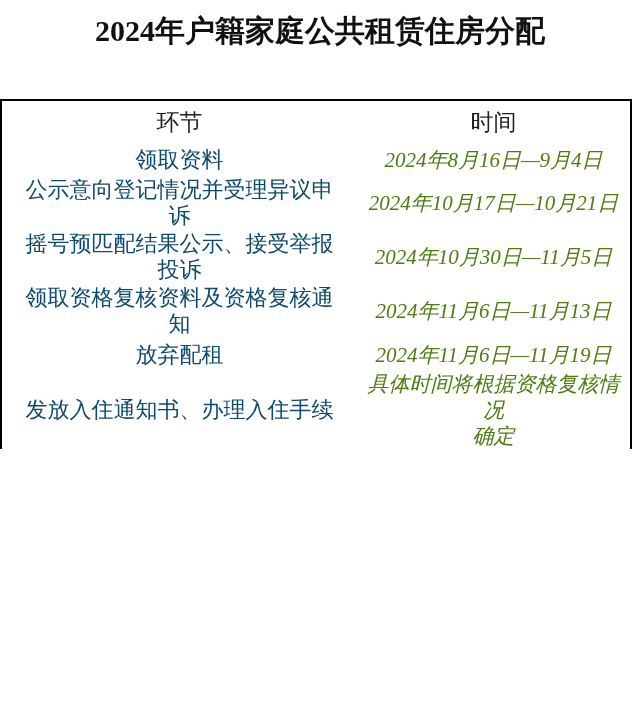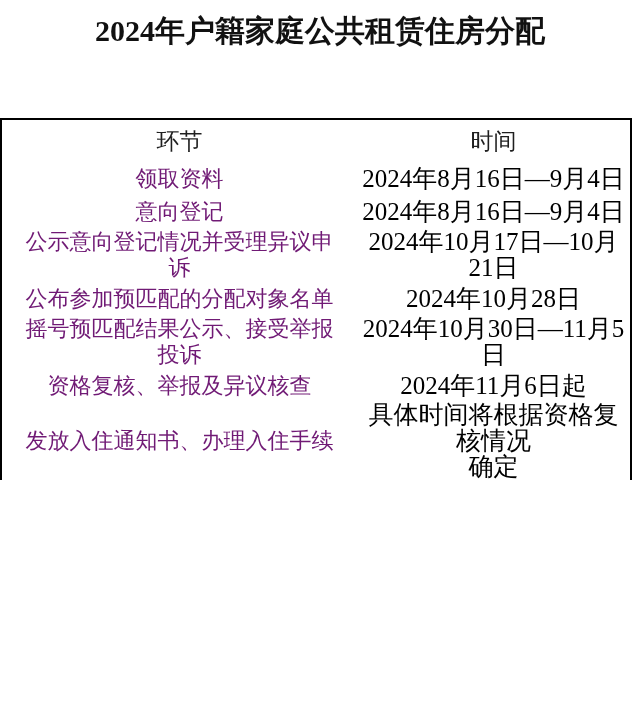--- a/index.html
+++ b/index.html
@@ -9,21 +9,21 @@
   }
   body {
     width: 640px;
     height: 710px;
     overflow: hidden;
     position: relative;
     color: #1f1f1f;
   }
   .title-block {
     box-sizing: border-box;
-    height: 118px;
+    height: 99px;
     padding-top: 12px;
     text-align: center;
     font-family: "Liberation Serif", "DejaVu Serif", serif;
     font-weight: bold;
     font-size: 30px;
     line-height: 37px;
     color: #111111;
   }
   table.schedule {
     border-collapse: collapse;
@@ -48,27 +48,28 @@
     font-size: 23px;
     font-family: "Liberation Sans", "DejaVu Sans", sans-serif;
     color: #1f1f1f;
   }
   tr.single td { height: 33px; }
   tr.double td { height: 54px; }
   td.step {
     font-family: "Liberation Sans", "DejaVu Sans", sans-serif;
     font-size: 22px;
     line-height: 26px;
-    color: #701a75;
+    color: #0c4a6e;
   }
   td.time {
     font-family: "Liberation Serif", "DejaVu Serif", serif;
-    font-size: 25px;
+    font-size: 21px;
     line-height: 26px;
-    color: #000000;
+    color: #4d7c0f;
+    font-style: italic;
   }
 </style>
 </head>
 <body>
 
 <div class="title-block">
   <div>2024年户籍家庭公共租赁住房分配</div>
 </div>
 
 <table class="schedule">
@@ -80,41 +81,38 @@
     <tr>
       <th>环节</th>
       <th>时间</th>
     </tr>
   </thead>
   <tbody>
     <tr class="single">
       <td class="step">领取资料</td>
       <td class="time">2024年8月16日—9月4日</td>
     </tr>
-    <tr class="single">
-      <td class="step">意向登记</td>
-      <td class="time">2024年8月16日—9月4日</td>
-    </tr>
     <tr class="double">
       <td class="step">公示意向登记情况并受理异议申
 诉</td>
       <td class="time">2024年10月17日—10月21日</td>
-    </tr>
-    <tr class="single">
-      <td class="step">公布参加预匹配的分配对象名单</td>
-      <td class="time">2024年10月28日</td>
     </tr>
     <tr class="double">
       <td class="step">摇号预匹配结果公示、接受举报
 投诉</td>
       <td class="time">2024年10月30日—11月5日</td>
     </tr>
+    <tr class="double">
+      <td class="step">领取资格复核资料及资格复核通
+知</td>
+      <td class="time">2024年11月6日—11月13日</td>
+    </tr>
     <tr class="single">
-      <td class="step">资格复核、举报及异议核查</td>
-      <td class="time">2024年11月6日起</td>
+      <td class="step">放弃配租</td>
+      <td class="time">2024年11月6日—11月19日</td>
     </tr>
     <tr class="double">
       <td class="step">发放入住通知书、办理入住手续</td>
       <td class="time">具体时间将根据资格复核情况
 确定</td>
     </tr>
   </tbody>
 </table>
 
 </body></html>

